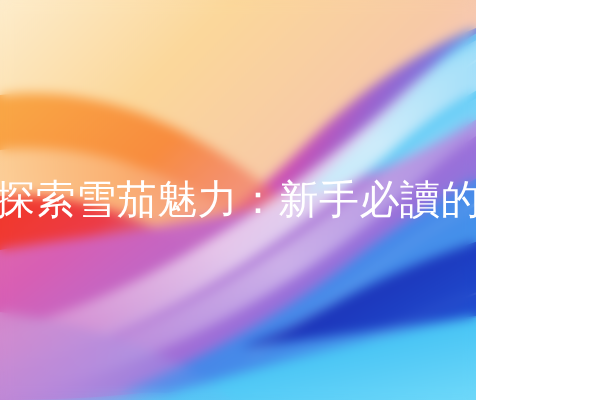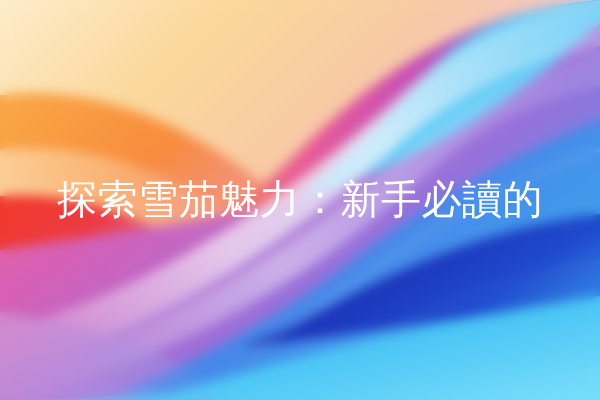--- a/index.html
+++ b/index.html
@@ -4,21 +4,21 @@
 <title>Banner</title>
 <style>
   html, body {
     margin: 0;
     padding: 0;
     background: #ffffff;
   }
 
   #banner {
     position: relative;
-    width: 600px;
+    width: 476px;
     height: 400px;
     overflow: hidden;
     font-family: "Liberation Sans", "DejaVu Sans", sans-serif;
     
     background: linear-gradient(118deg,
         #fde7bd 0%,
         #fbd79a 9%,
         #f9ae5a 19%,
         #f6873c 27%,
         #f2513a 33%,

